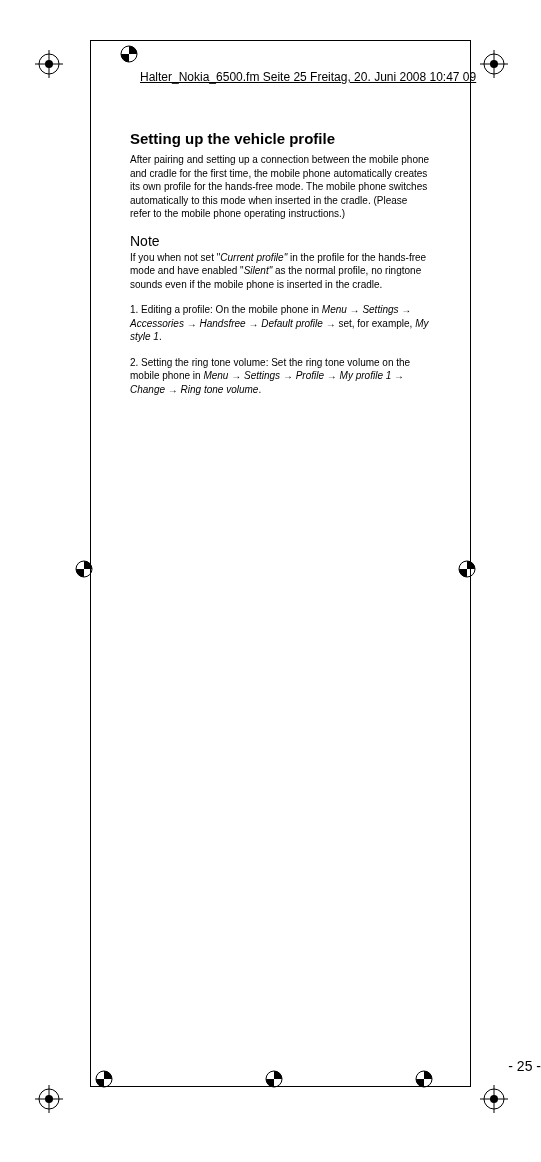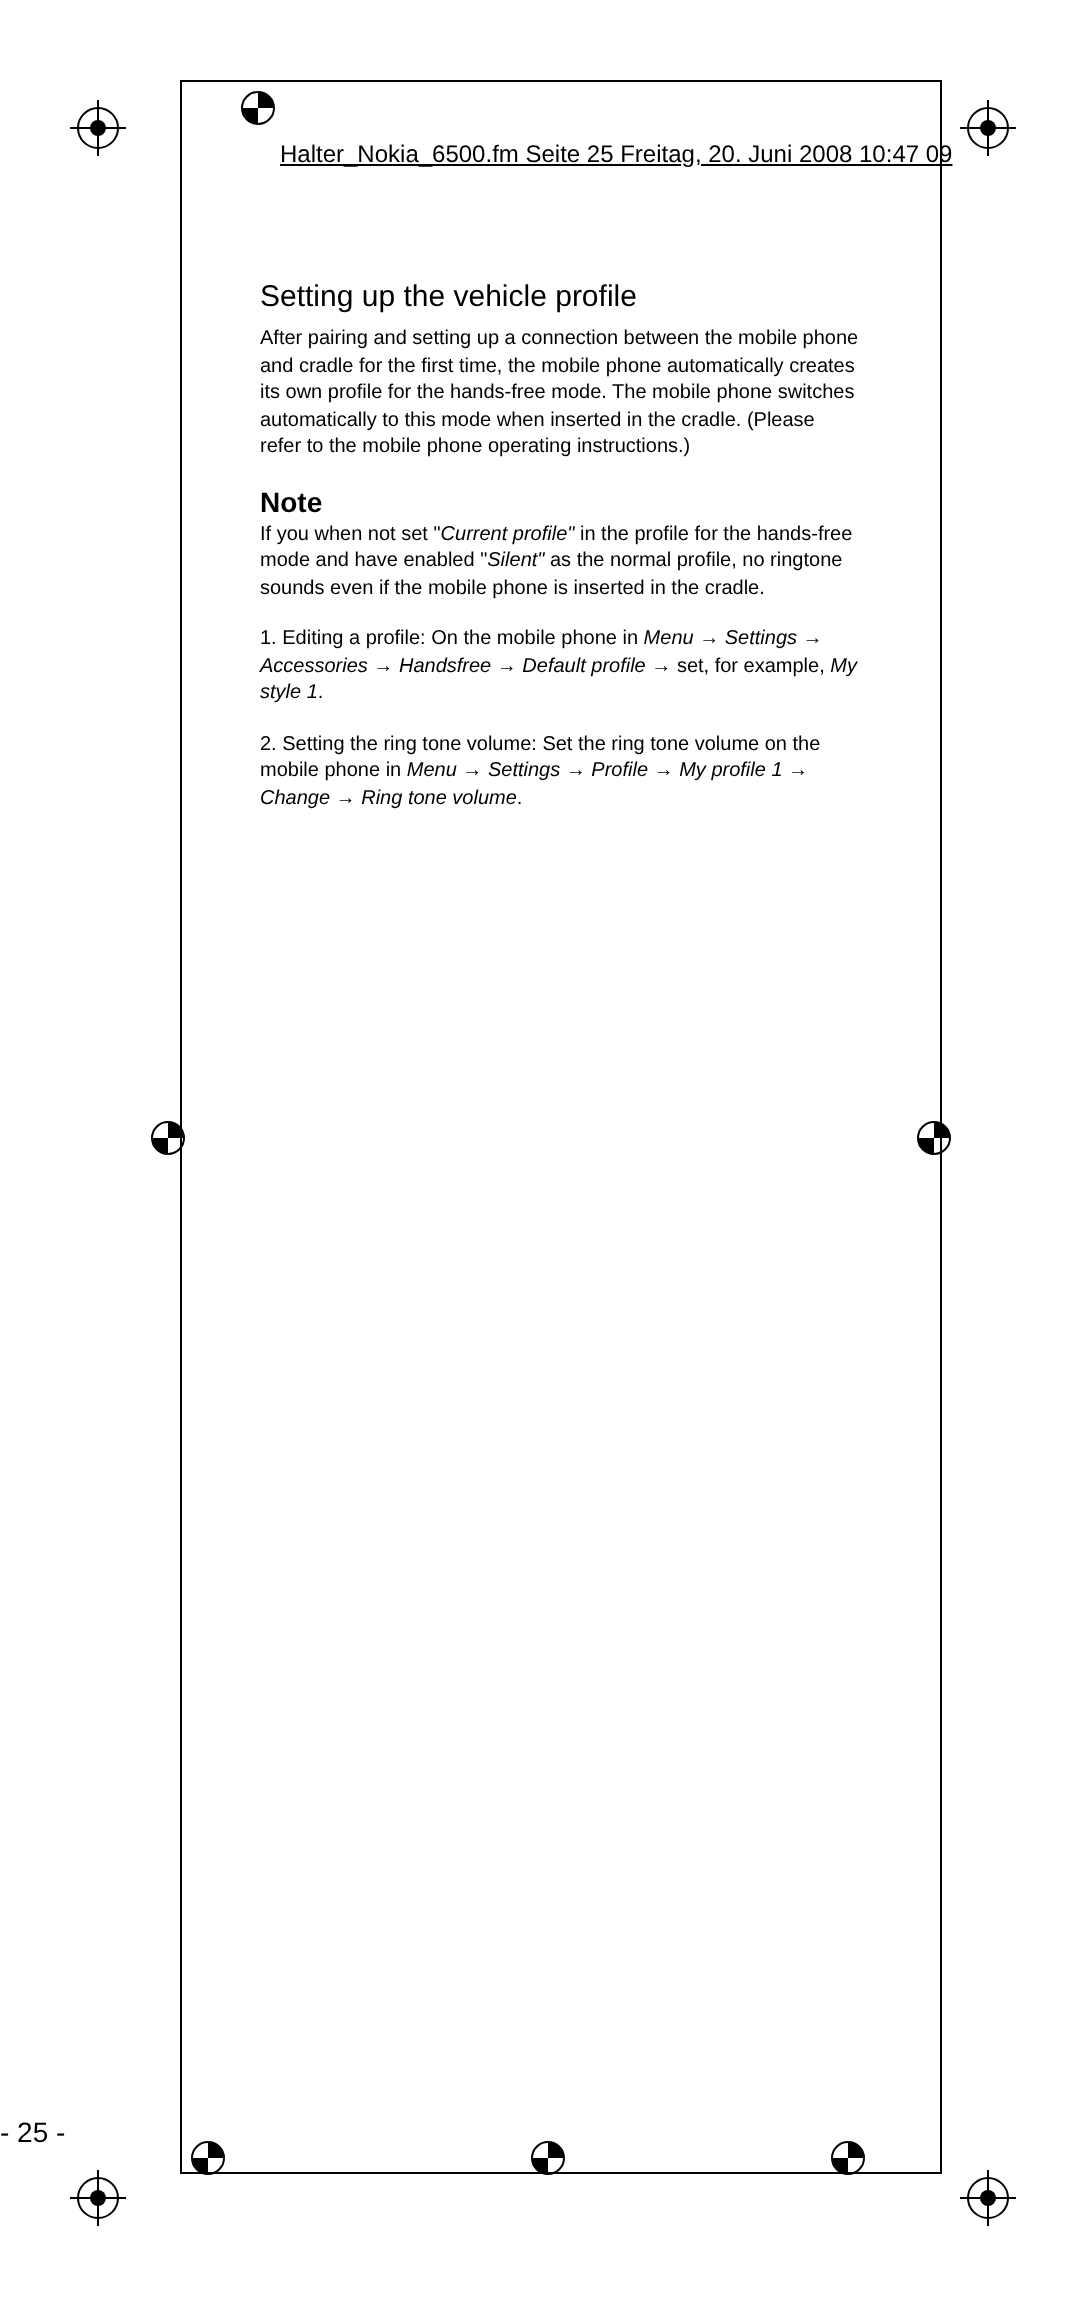--- a/index.html
+++ b/index.html
@@ -31,43 +31,42 @@
       white-space: nowrap;
       text-decoration: underline;
     }
     .content {
       position: absolute;
       top: 130px;
       left: 130px;
       width: 300px;
     }
     .heading {
-      font-weight: normal;
+      font-weight: bold;
       font-size: 15px;
       margin-bottom: 6px;
-      margin-top: 10px;
     }
     .para {
       font-size: 10px;
       line-height: 1.35;
       margin-bottom: 12px;
     }
     .note-label {
-      font-weight: bold;
+      font-weight: normal;
       font-size: 14px;
       margin-bottom: 2px;
     }
     .italic {
       font-style: italic;
     }
     .page-number {
       position: absolute;
       bottom: 88px;
       width: 100%;
-      text-align: left;
+      text-align: right;
       font-size: 14px;
     }
     .arrow {
       display: inline;
     }
     svg.regmark {
       position: absolute;
     }
     .reg-top-left { top: 50px; left: 35px; }
     .reg-top-right { top: 50px; left: 480px; }

